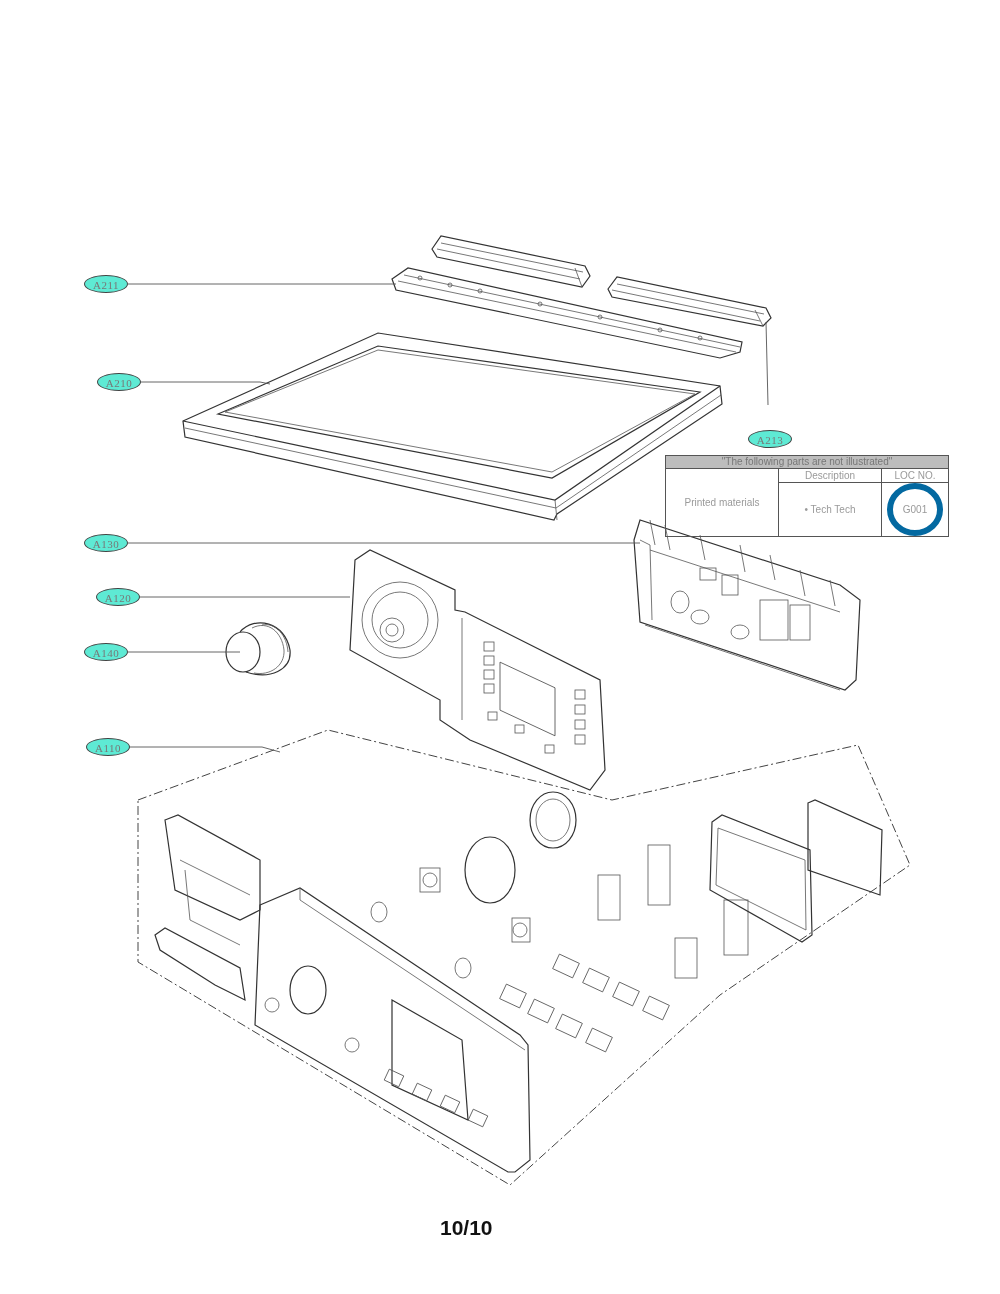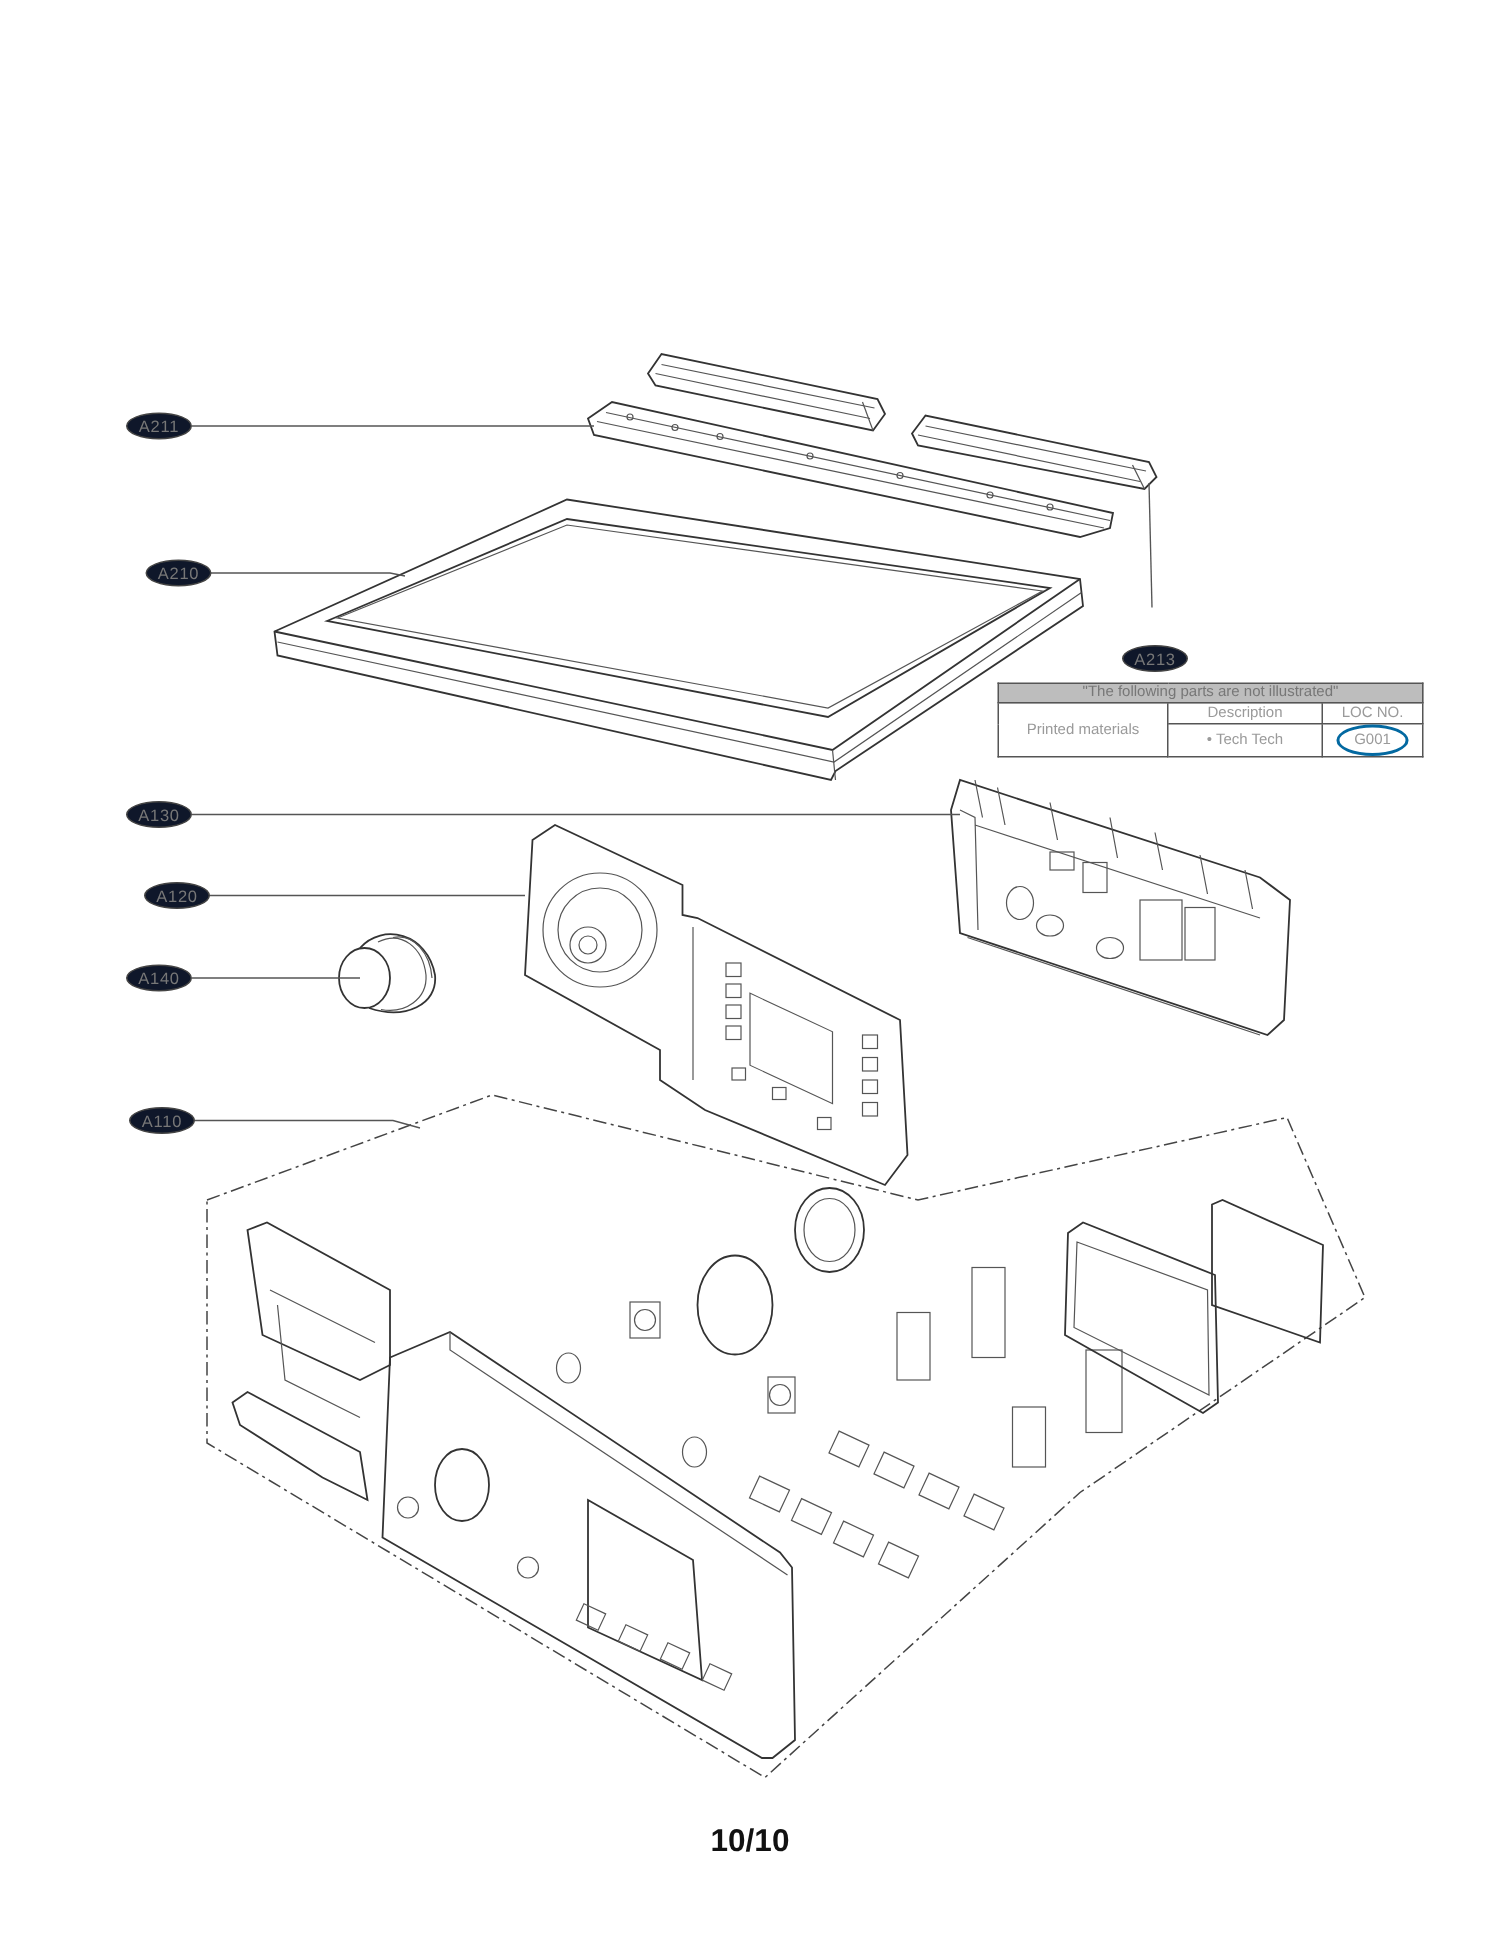--- a/index.html
+++ b/index.html
@@ -1,24 +1,24 @@
 <!DOCTYPE html>
 <html><head>
 <meta charset="utf-8">
 <style>
   html, body { margin:0; padding:0; background:#ffffff; }
   body { width:1000px; height:1294px; position:relative; overflow:hidden; font-family:"Liberation Sans", sans-serif; }
   #canvas { position:absolute; left:0; top:0; width:1000px; height:1294px; }
   .callout { position:absolute; width:44px; height:18px; border:1px solid #444; border-radius:50%;
-    font-size:11px; color:#777; text-align:center; line-height:18px; letter-spacing:0.5px; background:#0f172a; box-sizing:border-box; }
+    font-size:11px; color:#777; text-align:center; line-height:18px; letter-spacing:0.5px; background:#5eead4; box-sizing:border-box;font-family:Liberation Serif, serif; }
   .legend-table { position:absolute; left:665px; top:455px; width:284px; border-collapse:collapse; font-size:10px; color:#9a9a9a; }
   .legend-table td { border:1px solid #555; padding:0 3px; text-align:center; height:13px; line-height:12px; }
   .legend-table .hdr { background:#bdbdbd; color:#777; height:12px; font-style:normal; }
-  .legend-table .loc-oval { display:inline-block; border:2px solid #0369a1; border-radius:50%; padding:4px 10px; line-height:9px; }
-  .page-num { position:absolute; left:440px; top:1216px; width:120px; text-align:center; font-size:21px; font-weight:bold; color:#111; }
+  .legend-table .loc-oval { display:inline-block; border:6px solid #0369a1; border-radius:50%; padding:16px 10px; line-height:9px; }
+  .page-num { position:absolute; left:440px; top:1216px; width:120px; font-size:21px; font-weight:bold; color:#111; }
   svg .ln { stroke:#333; stroke-width:1.2; fill:none; }
   svg .lnt { stroke:#555; stroke-width:0.8; fill:none; }
   svg .leader { stroke:#555; stroke-width:0.9; fill:none; }
   svg .dash { stroke:#444; stroke-width:1; fill:none; stroke-dasharray:9 3 2 3; }
 </style>
 </head>
 <body>
 
 <svg id="canvas" viewBox="0 0 1000 1294" xmlns="http://www.w3.org/2000/svg">
 

